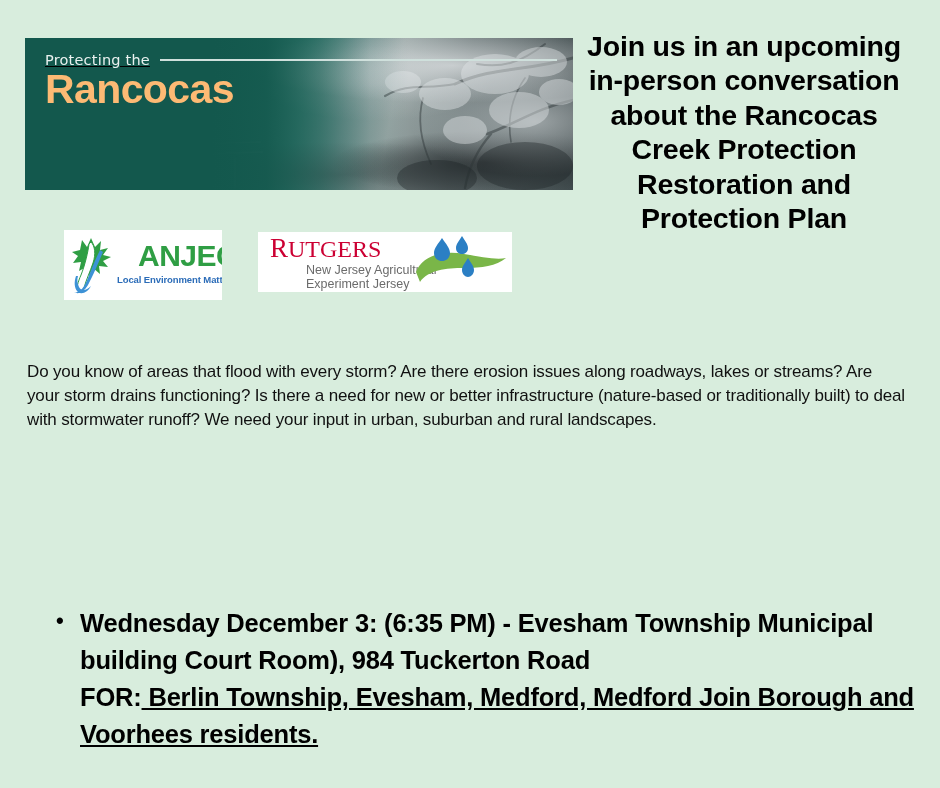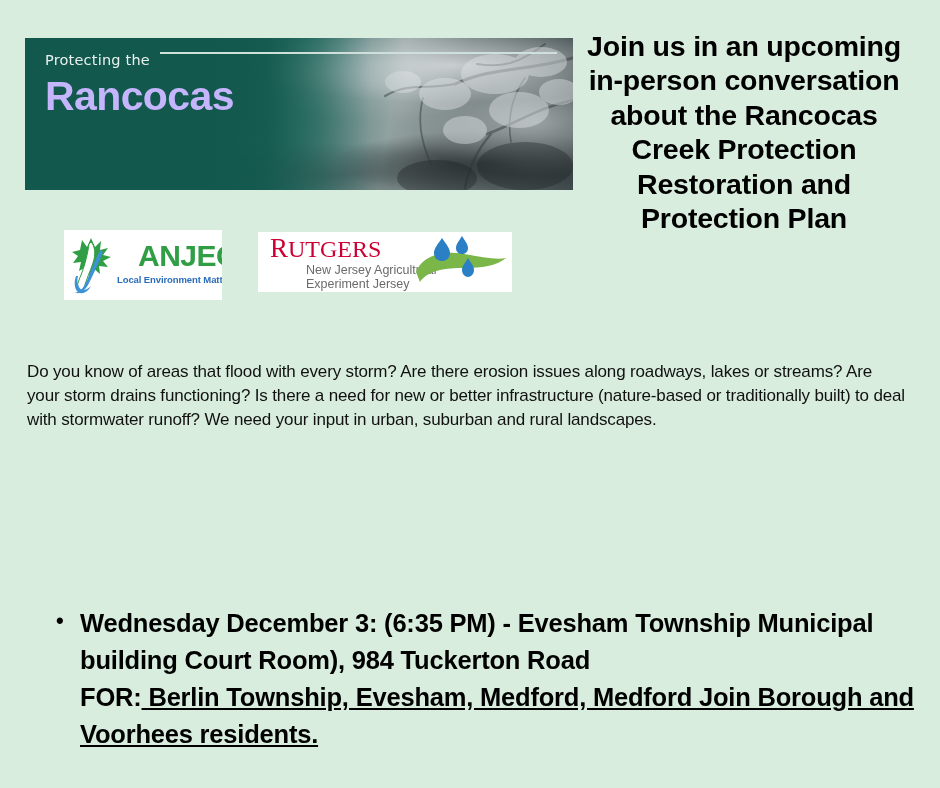--- a/index.html
+++ b/index.html
@@ -62,42 +62,44 @@
         rgba(19,88,77,0) 70%);
   }
   .banner-text {
     position: absolute;
     left: 20px;
     top: 14px;
     right: 10px;
   }
   .banner-kicker-row {
     display: flex;
+    align-items: center;
     gap: 10px;
     width: 512px;
+    text-decoration: underline;
   }
   .banner-kicker {
     font-size: 14.5px;
     color: #e9f1ef;
     letter-spacing: 0.2px;
     white-space: nowrap;
     font-family: "DejaVu Sans", sans-serif;
   }
   .banner-rule {
     flex: 1;
     height: 1.5px;
     background: #cfe0dc;
   }
   .banner-title {
-    margin-top: 9px;
+    margin-top: 2px;
     font-family: "Liberation Sans", sans-serif;
     font-weight: bold;
     font-size: 41px;
     line-height: 0.94;
-    color: #c4b5fd;
+    color: #fdba74;
     letter-spacing: -0.6px;
   }
   .banner-title span {
     display: block;
   }
 
   
   .logo-anjec {
     position: absolute;
     left: 64px;

